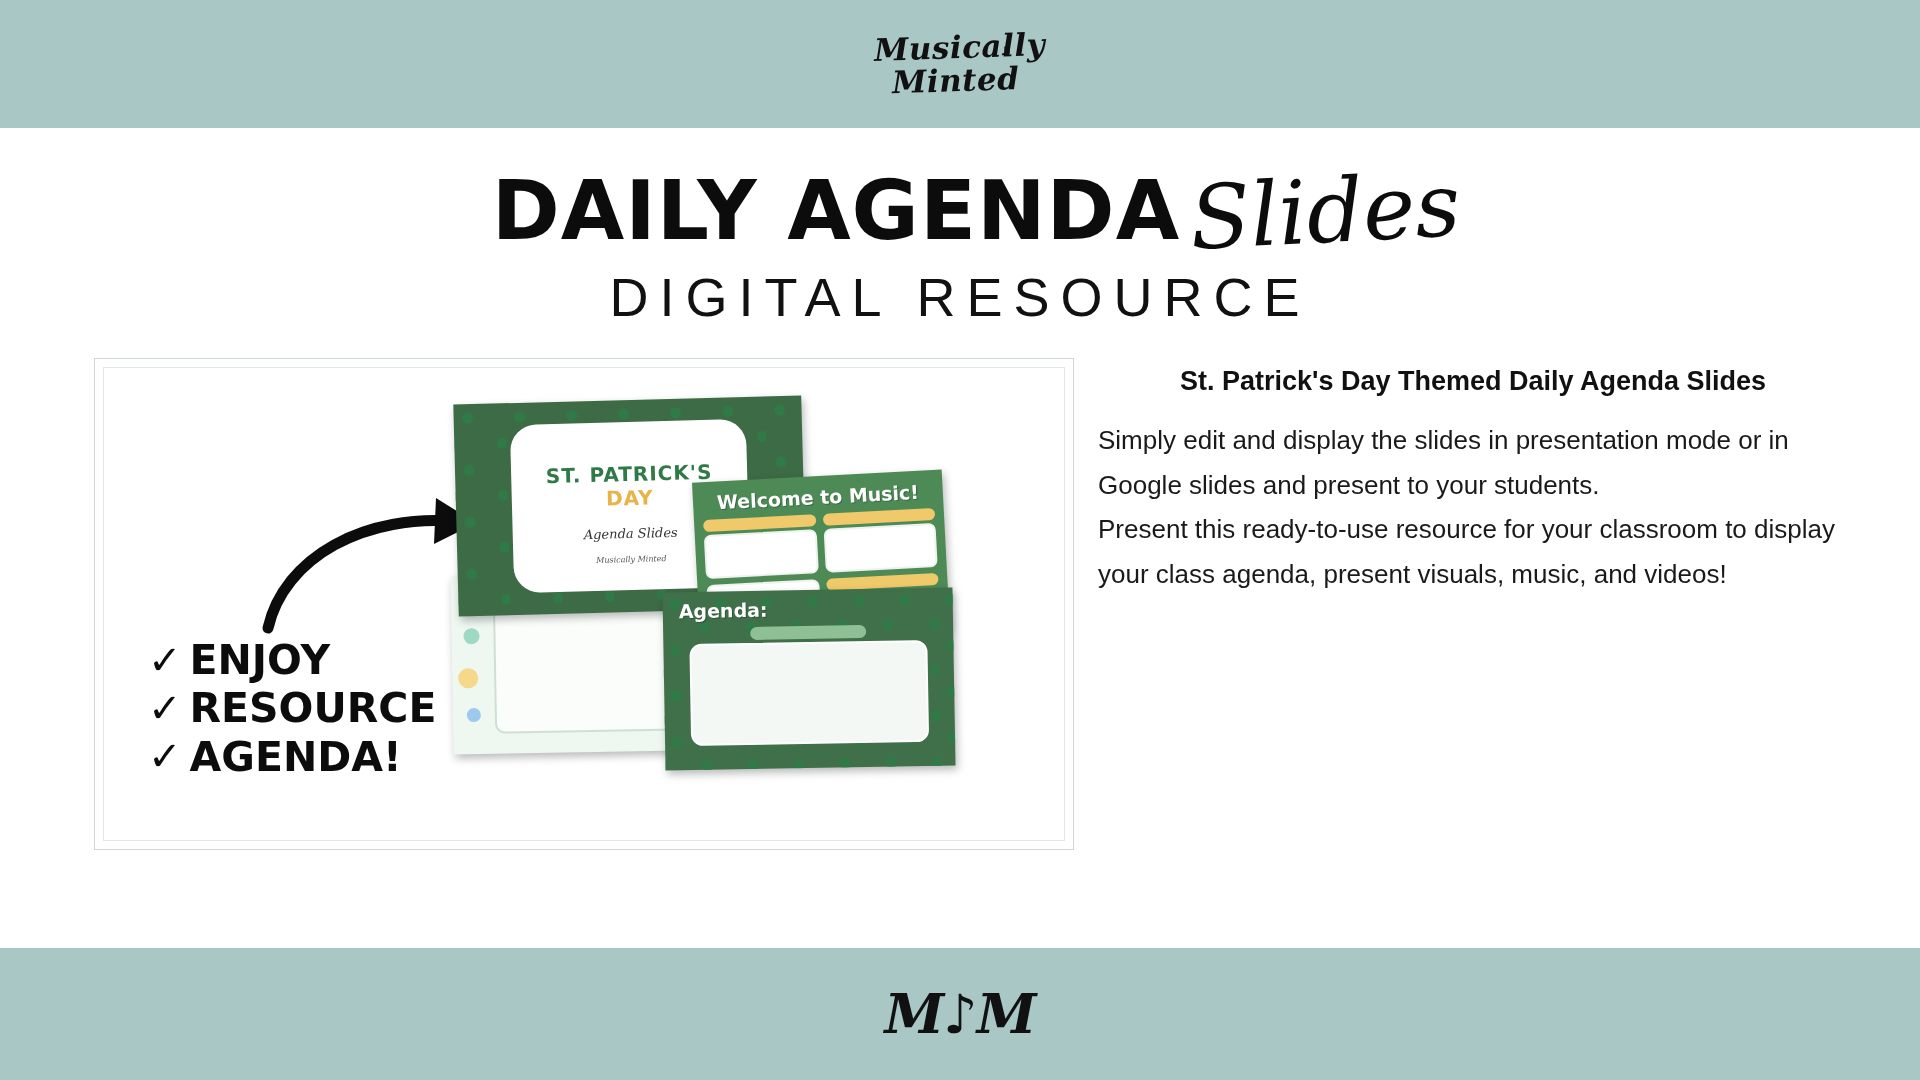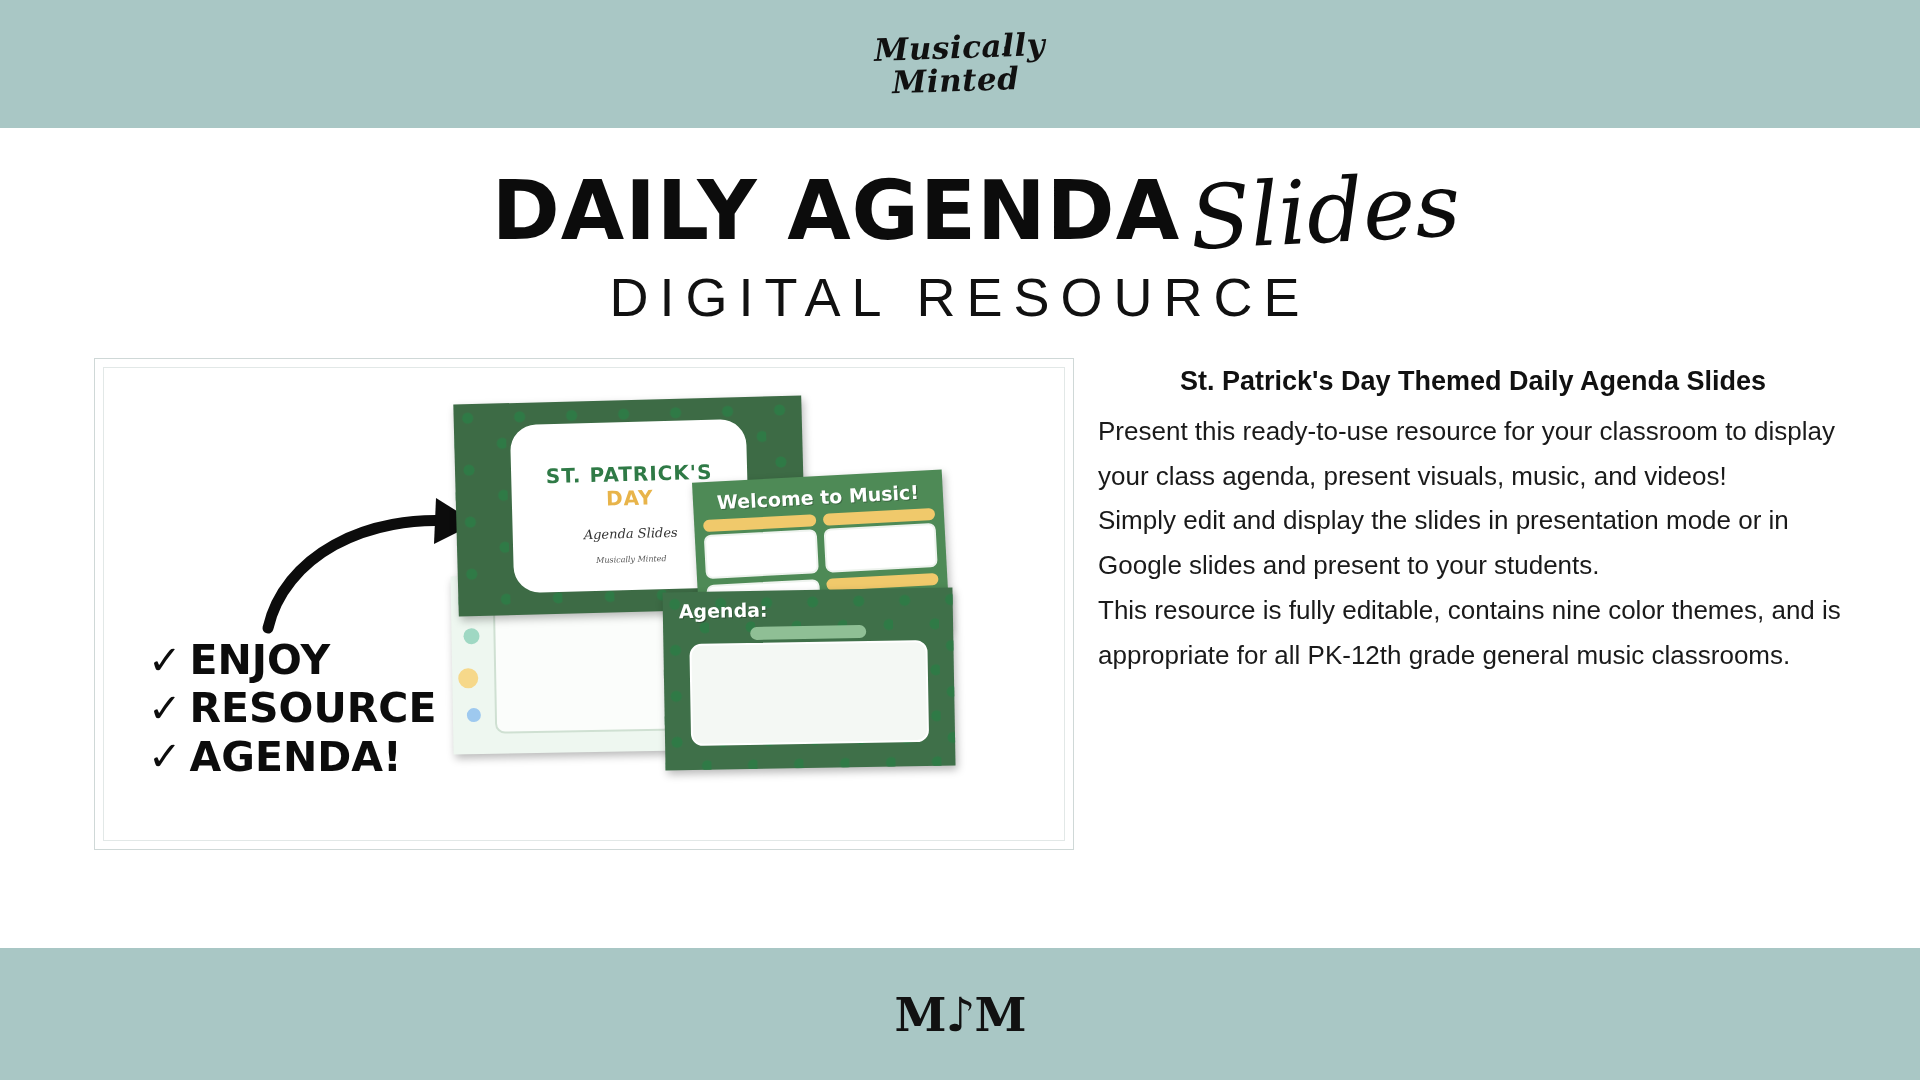--- a/index.html
+++ b/index.html
@@ -48,22 +48,23 @@
     transform: rotate(-2deg) translateX(-4px);
     margin-top: 4px;
   }
   .brand-note {
     position: absolute;
     font-size: 17px;
     transform: translate(46px, -14px);
   }
   .footer-logo {
     font-family: "DejaVu Serif", serif;
-    font-weight: bold;
-    font-size: 47px;
+    font-style: italic;
+    font-weight: bold;
+    font-size: 54px;
     color: #111111;
     letter-spacing: -1px;
   }
 
   
   .titles {
     text-align: center;
     padding-top: 36px;
   }
   .title-row {
@@ -277,21 +278,21 @@
     flex: 1;
     padding-top: 14px;
     padding-right: 24px;
   }
   .copy-heading {
     font-family: "Liberation Sans", sans-serif;
     font-weight: bold;
     font-size: 27px;
     color: #111111;
     text-align: center;
-    margin-bottom: 12px;
+    margin-bottom: 21px;
   }
   .copy p {
     font-family: "Liberation Sans", sans-serif;
     font-weight: 300;
     font-size: 26px;
     line-height: 1.72;
     color: #1a1a1a;
   }
 </style>
 </head>
@@ -381,23 +382,22 @@
           <div class="agenda-title">Agenda:</div>
           <div class="agenda-tab"></div>
           <div class="agenda-box"></div>
         </div>
 
       </div>
     </div>
 
     <div class="copy">
       <div class="copy-heading">St. Patrick's Day Themed Daily Agenda Slides</div>
+      <p>Simply edit and display the slides in presentation mode or in Google slides and present to your students.</p>
       <p>Present this ready-to-use resource for your classroom to display your class agenda, present visuals, music, and videos!</p>
-      <p>Simply edit and display the slides in presentation mode or in Google slides and present to your students.</p>
-      <p>This resource is fully editable, contains nine color themes, and is appropriate for all PK-12th grade general music classrooms.</p>
     </div>
 
   </div>
 
   <div class="band band-bottom">
     <div class="footer-logo">M♪M</div>
   </div>
 
 </div>
 

